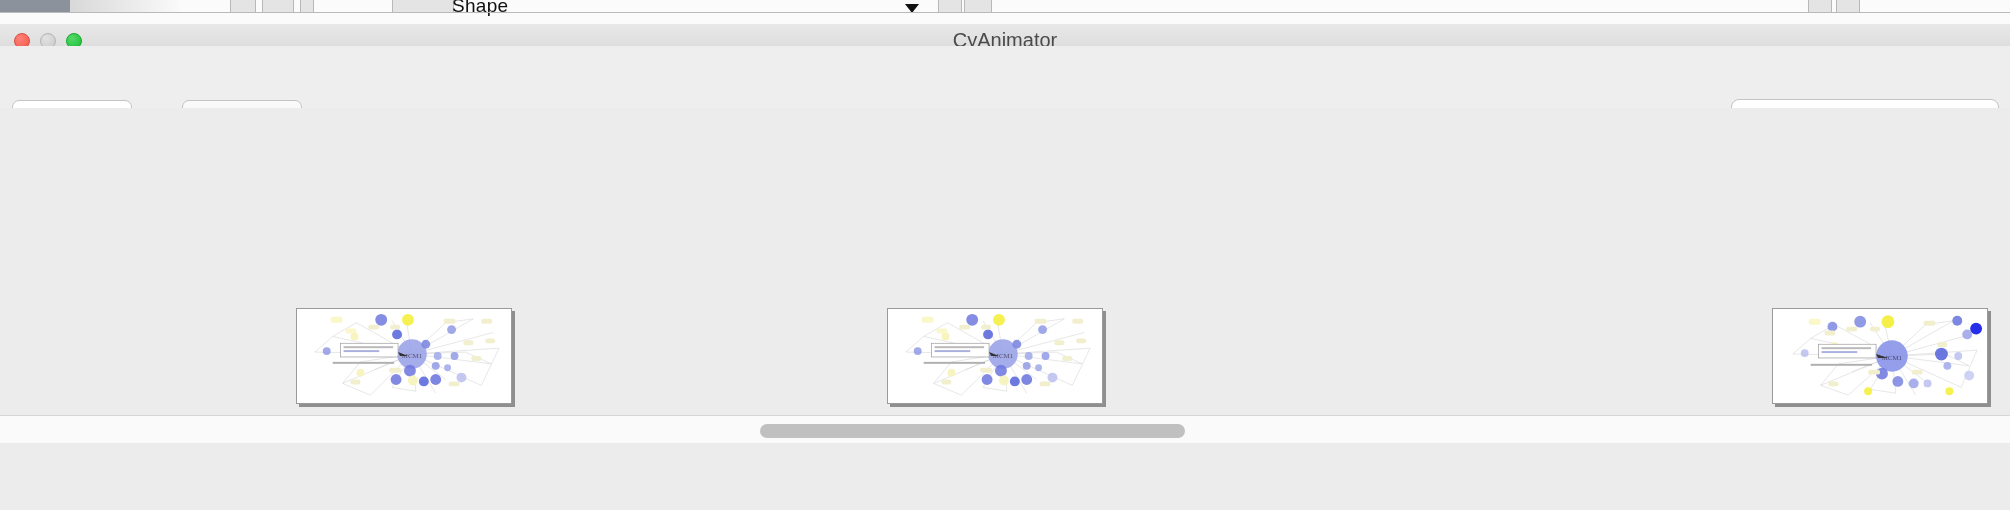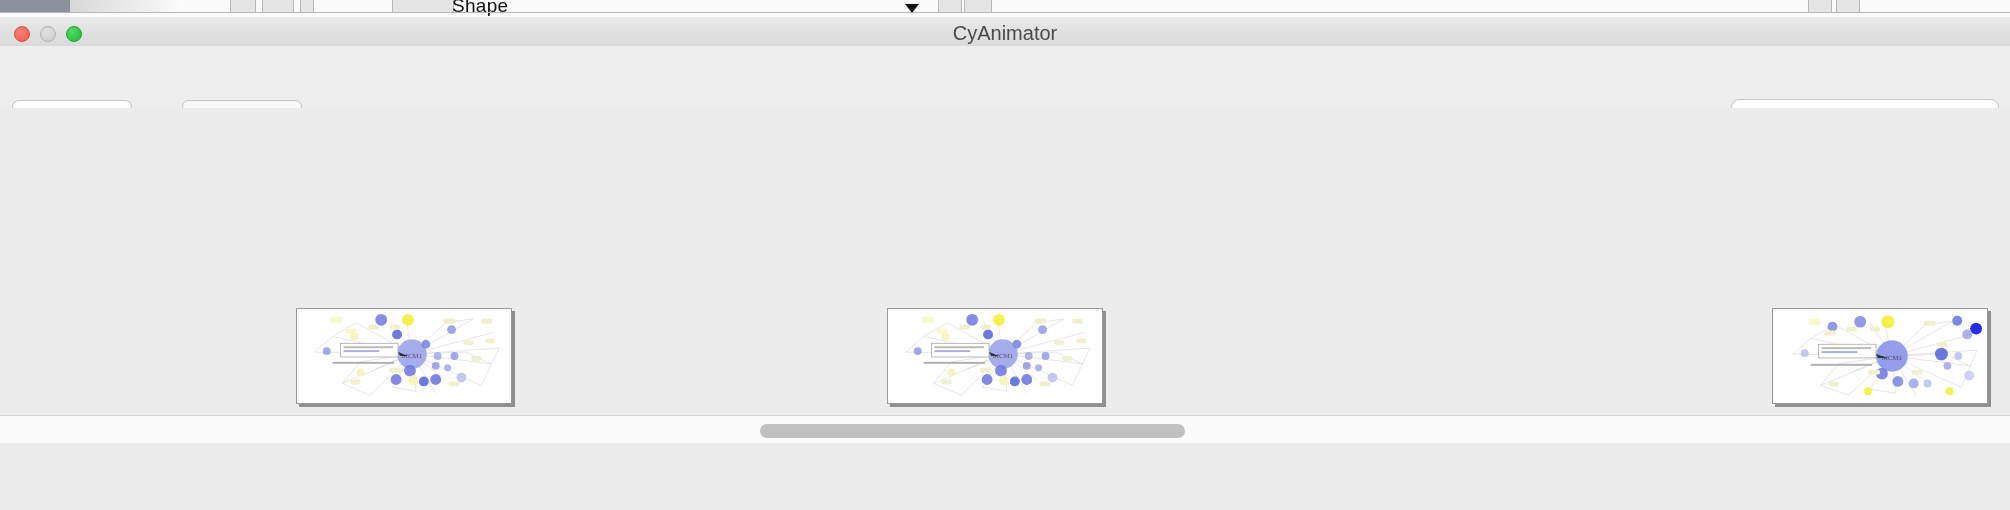--- a/index.html
+++ b/index.html
@@ -14,21 +14,21 @@
   
   .bg-strip{position:absolute;left:0;top:0;width:2010px;height:28px;background:#fbfbfb;overflow:hidden;}
   .bg-strip .bs-dark{position:absolute;left:0;top:0;width:70px;height:13px;background:#8c929b;}
   .bg-strip .bs-grad{position:absolute;left:70px;top:0;width:110px;height:13px;background:linear-gradient(90deg,#d8d8d8,#fafafa);}
   .bg-strip .bs-box{position:absolute;top:0;height:13px;background:#e4e4e4;border-left:1px solid #b8b8b8;border-right:1px solid #b8b8b8;}
   .bg-strip .bs-txt{position:absolute;left:452px;top:-5px;font-size:19px;color:#111;letter-spacing:.3px;}
   .bg-strip .bs-arrow{position:absolute;left:905px;top:4px;width:0;height:0;border-left:7px solid transparent;border-right:7px solid transparent;border-top:9px solid #111;}
   .bg-strip .bs-line{position:absolute;left:0;top:12px;width:2010px;height:1px;background:#b9b9b9;}
 
   
-  .titlebar{position:absolute;left:0;top:17px;width:2010px;height:33px;
+  .titlebar{position:absolute;left:0;top:24px;width:2010px;height:33px;
     background:linear-gradient(180deg,#e9e9e9 0%,#d8d8d8 100%);
     border-bottom:1px solid #b0b0b0;}
   .lights{position:absolute;left:14px;top:9px;display:flex;gap:10px;}
   .light{width:16px;height:16px;border-radius:50%;box-sizing:border-box;}
   .light.close{background:radial-gradient(circle at 35% 30%,#ff8177,#f2574b);border:1px solid #d94b41;}
   .light.min{background:radial-gradient(circle at 35% 30%,#e2e2e2,#c9c9c9);border:1px solid #b4b4b4;}
   .light.max{background:radial-gradient(circle at 35% 30%,#54d96a,#19bd32);border:1px solid #16a82c;}
   .wtitle{position:absolute;left:0;top:0;width:2010px;height:33px;line-height:33px;text-align:center;
     font-size:20px;color:#4a4a4a;}
 

